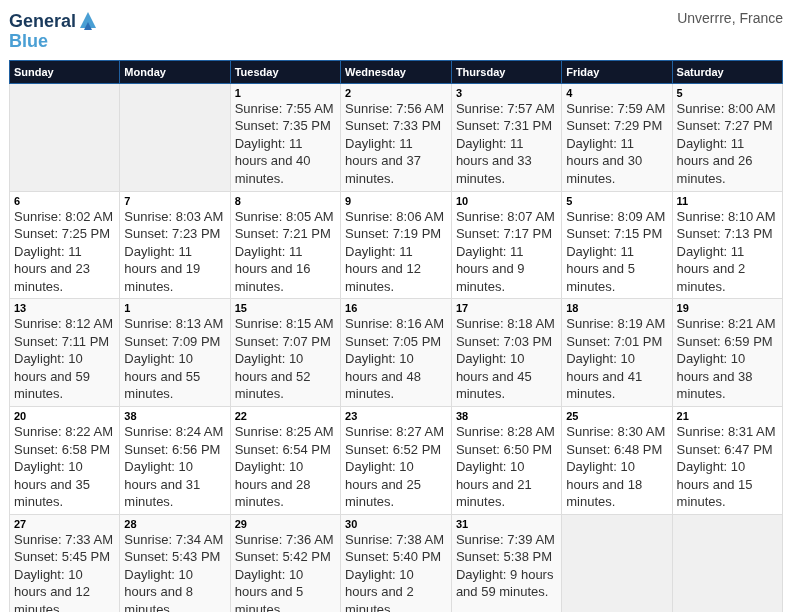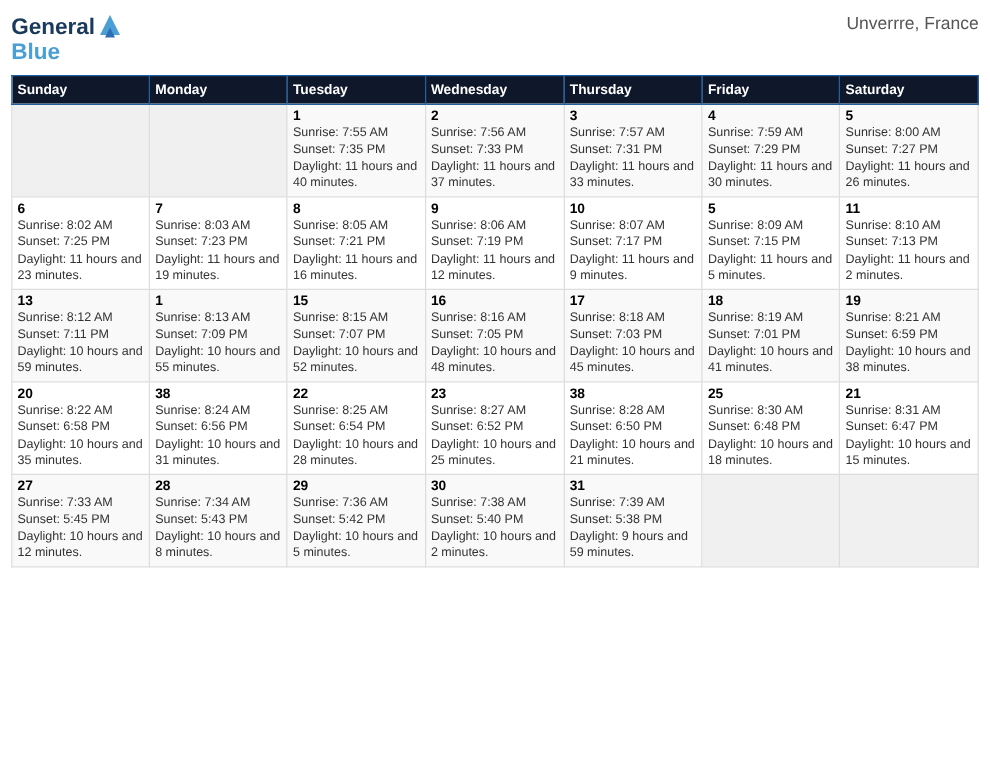--- a/index.html
+++ b/index.html
@@ -81,21 +81,21 @@
     tbody tr:nth-child(even) td {
       background-color: #ffffff;
     }
     .day-number {
       font-weight: bold;
       font-size: 11px;
       display: block;
       margin-bottom: 1px;
     }
     .day-info {
-      font-size: 10px;
+      font-size: 13px;
       color: #333;
       line-height: 1.35;
     }
     .empty-cell {
       background-color: #f0f0f0 !important;
     }
   </style>
 </head>
 <body>
 

